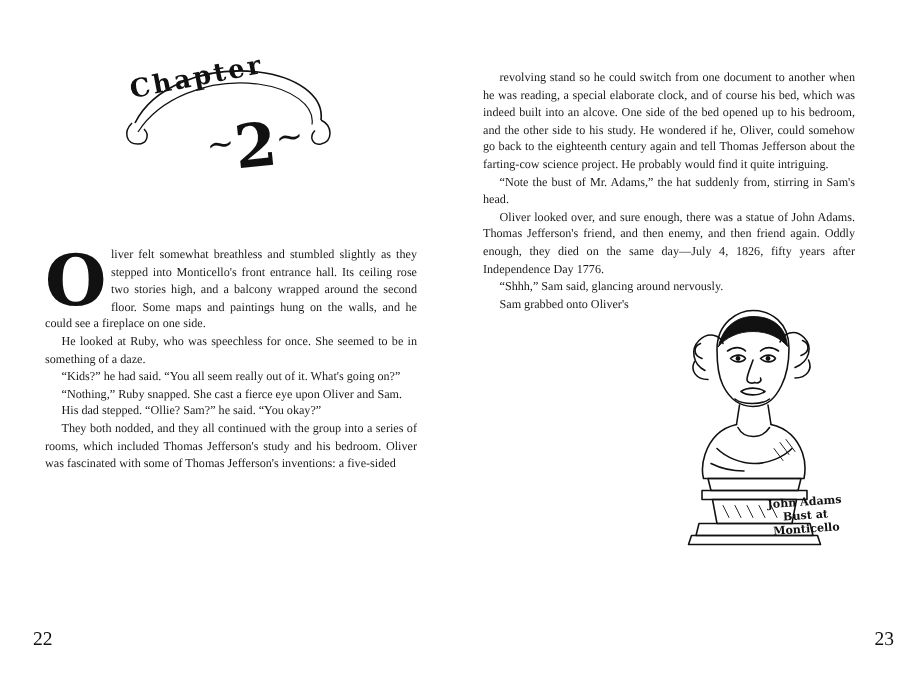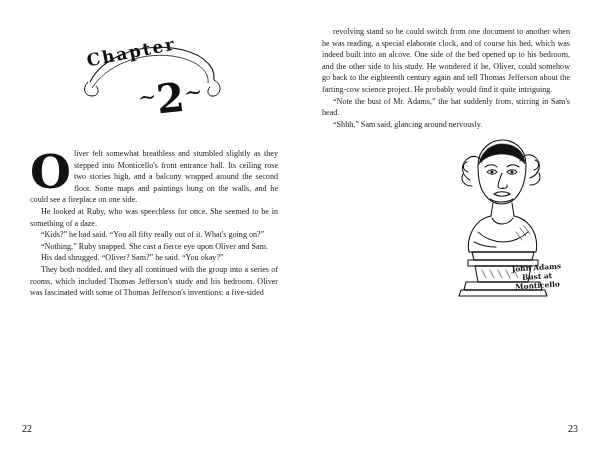--- a/index.html
+++ b/index.html
@@ -33,20 +33,21 @@
     padding: 26px 22px 0 30px;
   }
   .page-right {
     left: 300px;
     width: 300px;
     padding: 26px 30px 0 22px;
   }
   .col {
     position: relative;
     width: 100%;
+    margin-top: 20px;
   }
   p {
     margin: 0;
     font-size: 8.1px;
     line-height: 11.6px;
     text-align: justify;
     text-indent: 11px;
     hyphens: auto;
   }
 
@@ -129,25 +130,25 @@
     line-height: 9px;
     color: #111;
     transform: rotate(-4deg);
   }
 
   
   .folio {
     position: absolute;
     bottom: 16px;
     font-family: "Liberation Serif", serif;
-    font-size: 10px;
+    font-size: 13px;
     color: #111;
   }
   .folio-left { left: 22px; }
-  .folio-right { right: 22px; }
+  .folio-right { right: 4px; }
 </style>
 </head>
 <body>
 
 <div class="spread">
 
   <div class="page page-left">
 
     <div class="chapter-head">
       <svg class="chapter-swash" width="150" height="100" viewBox="0 0 150 100">
@@ -158,34 +159,35 @@
       </svg>
       <div class="chapter-word">Chapter</div>
       <div class="chapter-num">
         <span class="tilde">~</span><span>2</span><span class="tilde">~</span>
       </div>
     </div>
 
     <div class="col">
       <p class="dropcap-para"><span class="dropcap">O</span><span>liver felt somewhat breathless and stumbled slightly as they stepped into Monticello's front entrance hall. Its ceiling rose two stories high, and a balcony wrapped around the second floor. Some maps and paintings hung on the walls, and he could see a fireplace on one side.</span></p>
       <p>He looked at Ruby, who was speechless for once. She seemed to be in something of a daze.</p>
-      <p>“Kids?” he had said. “You all fifty really out of it. What's going on?”</p>
+      <p>“Kids?” he had said. “You all seem really out of it. What's going on?”</p>
       <p>“Nothing,” Ruby snapped. She cast a fierce eye upon Oliver and Sam.</p>
-      <p>His dad shrugged. “Oliver? Sam?” he said. “You okay?”</p>
+      <p>His dad stepped. “Ollie? Sam?” he said. “You okay?”</p>
       <p>They both nodded, and they all continued with the group into a series of rooms, which included Thomas Jefferson's study and his bedroom. Oliver was fascinated with some of Thomas Jefferson's inventions: a five-sided</p>
     </div>
 
     <div class="folio folio-left">22</div>
   </div>
 
   <div class="page page-right">
     <div class="col">
 
       <p>revolving stand so he could switch from one document to another when he was reading, a special elaborate clock, and of course his bed, which was indeed built into an alcove. One side of the bed opened up to his bedroom, and the other side to his study. He wondered if he, Oliver, could somehow go back to the eighteenth century again and tell Thomas Jefferson about the farting-cow science project. He probably would find it quite intriguing.</p>
       <p>“Note the bust of Mr. Adams,” the hat suddenly from, stirring in Sam's head.</p>
+      <p>Oliver looked over, and sure enough, there was a statue of John Adams. Thomas Jefferson's friend, and then enemy, and then friend again. Oddly enough, they died on the same day—July 4, 1826, fifty years after Independence Day 1776.</p>
       <p>“Shhh,” Sam said, glancing around nervously.</p>
 
       <div class="bust-wrap">
         <svg width="122" height="168" viewBox="0 0 122 168">
           <g fill="none" stroke="#111" stroke-width="1.05" stroke-linecap="round" stroke-linejoin="round">
 
             <path d="M22 48 C 14 44, 12 34, 18 28 C 24 22, 32 24, 34 30"></path>
             <path d="M20 40 C 14 38, 14 32, 19 30"></path>
             <path d="M24 54 C 16 54, 12 48, 15 42"></path>
 
@@ -231,18 +233,19 @@
             <path d="M13 158 L 97 158 L 99 164 L 11 164 Z"></path>
 
             <path d="M72 96 L 78 104 M76 94 L 82 102 M68 100 L 74 108" stroke-width="0.6"></path>
             <path d="M34 138 L 38 146 M42 138 L 46 146 M50 138 L 54 146
                      M58 138 L 62 146 M66 138 L 70 146" stroke-width="0.6"></path>
           </g>
         </svg>
         <div class="bust-caption">John Adams Bust at Monticello</div>
       </div>
 
+      <p>Sam grabbed onto Oliver's</p>
     </div>
 
     <div class="folio folio-right">23</div>
   </div>
 
 </div>
 
 </body></html>

